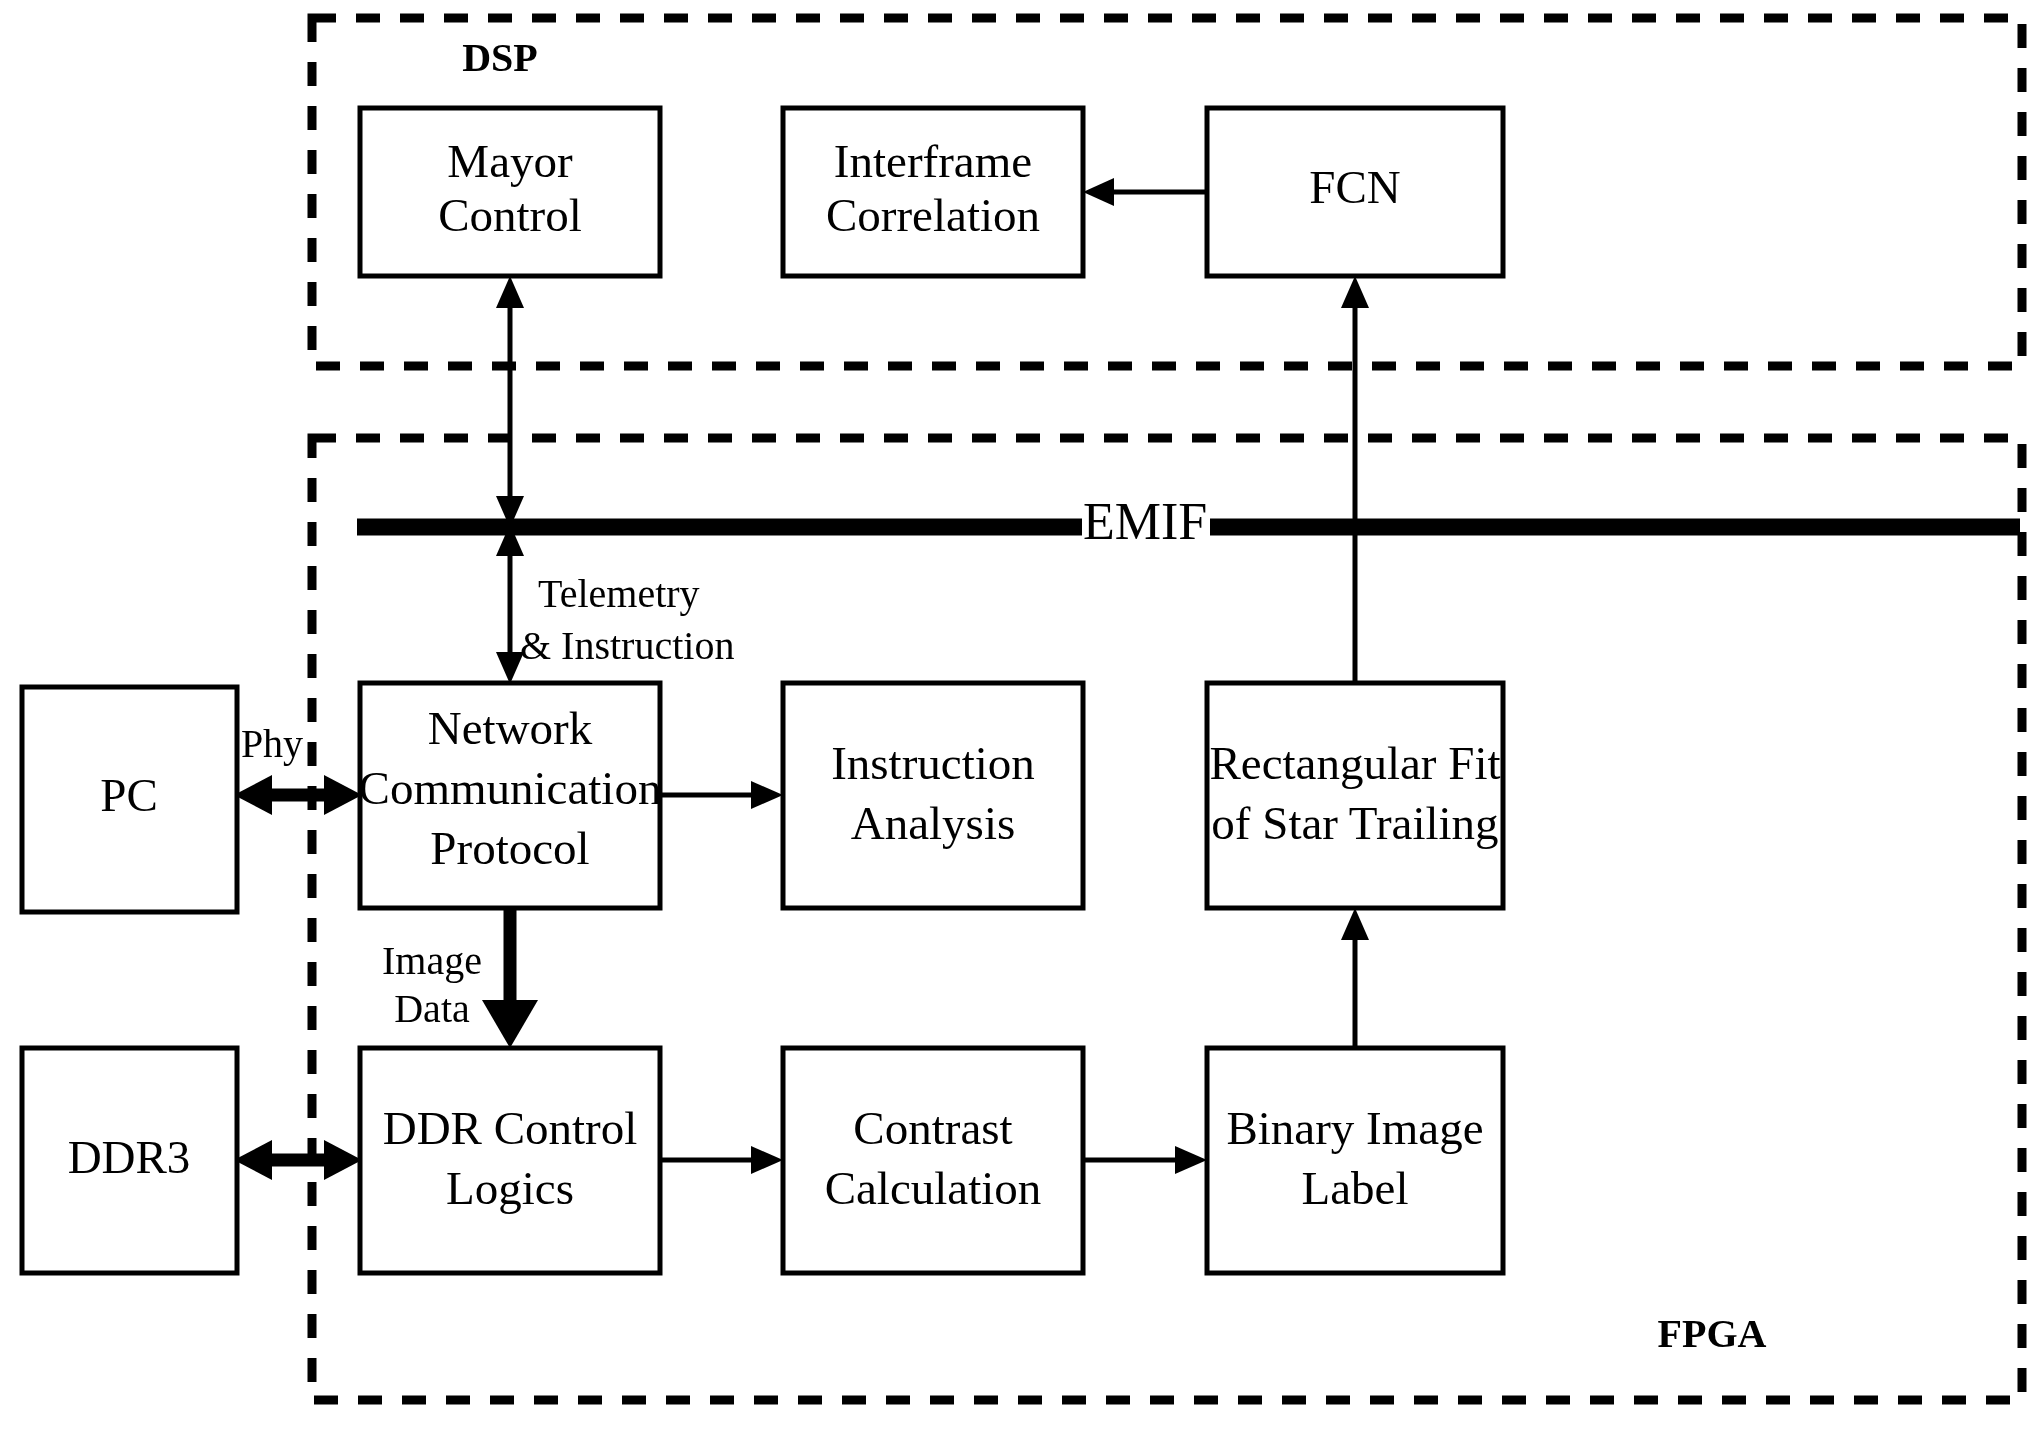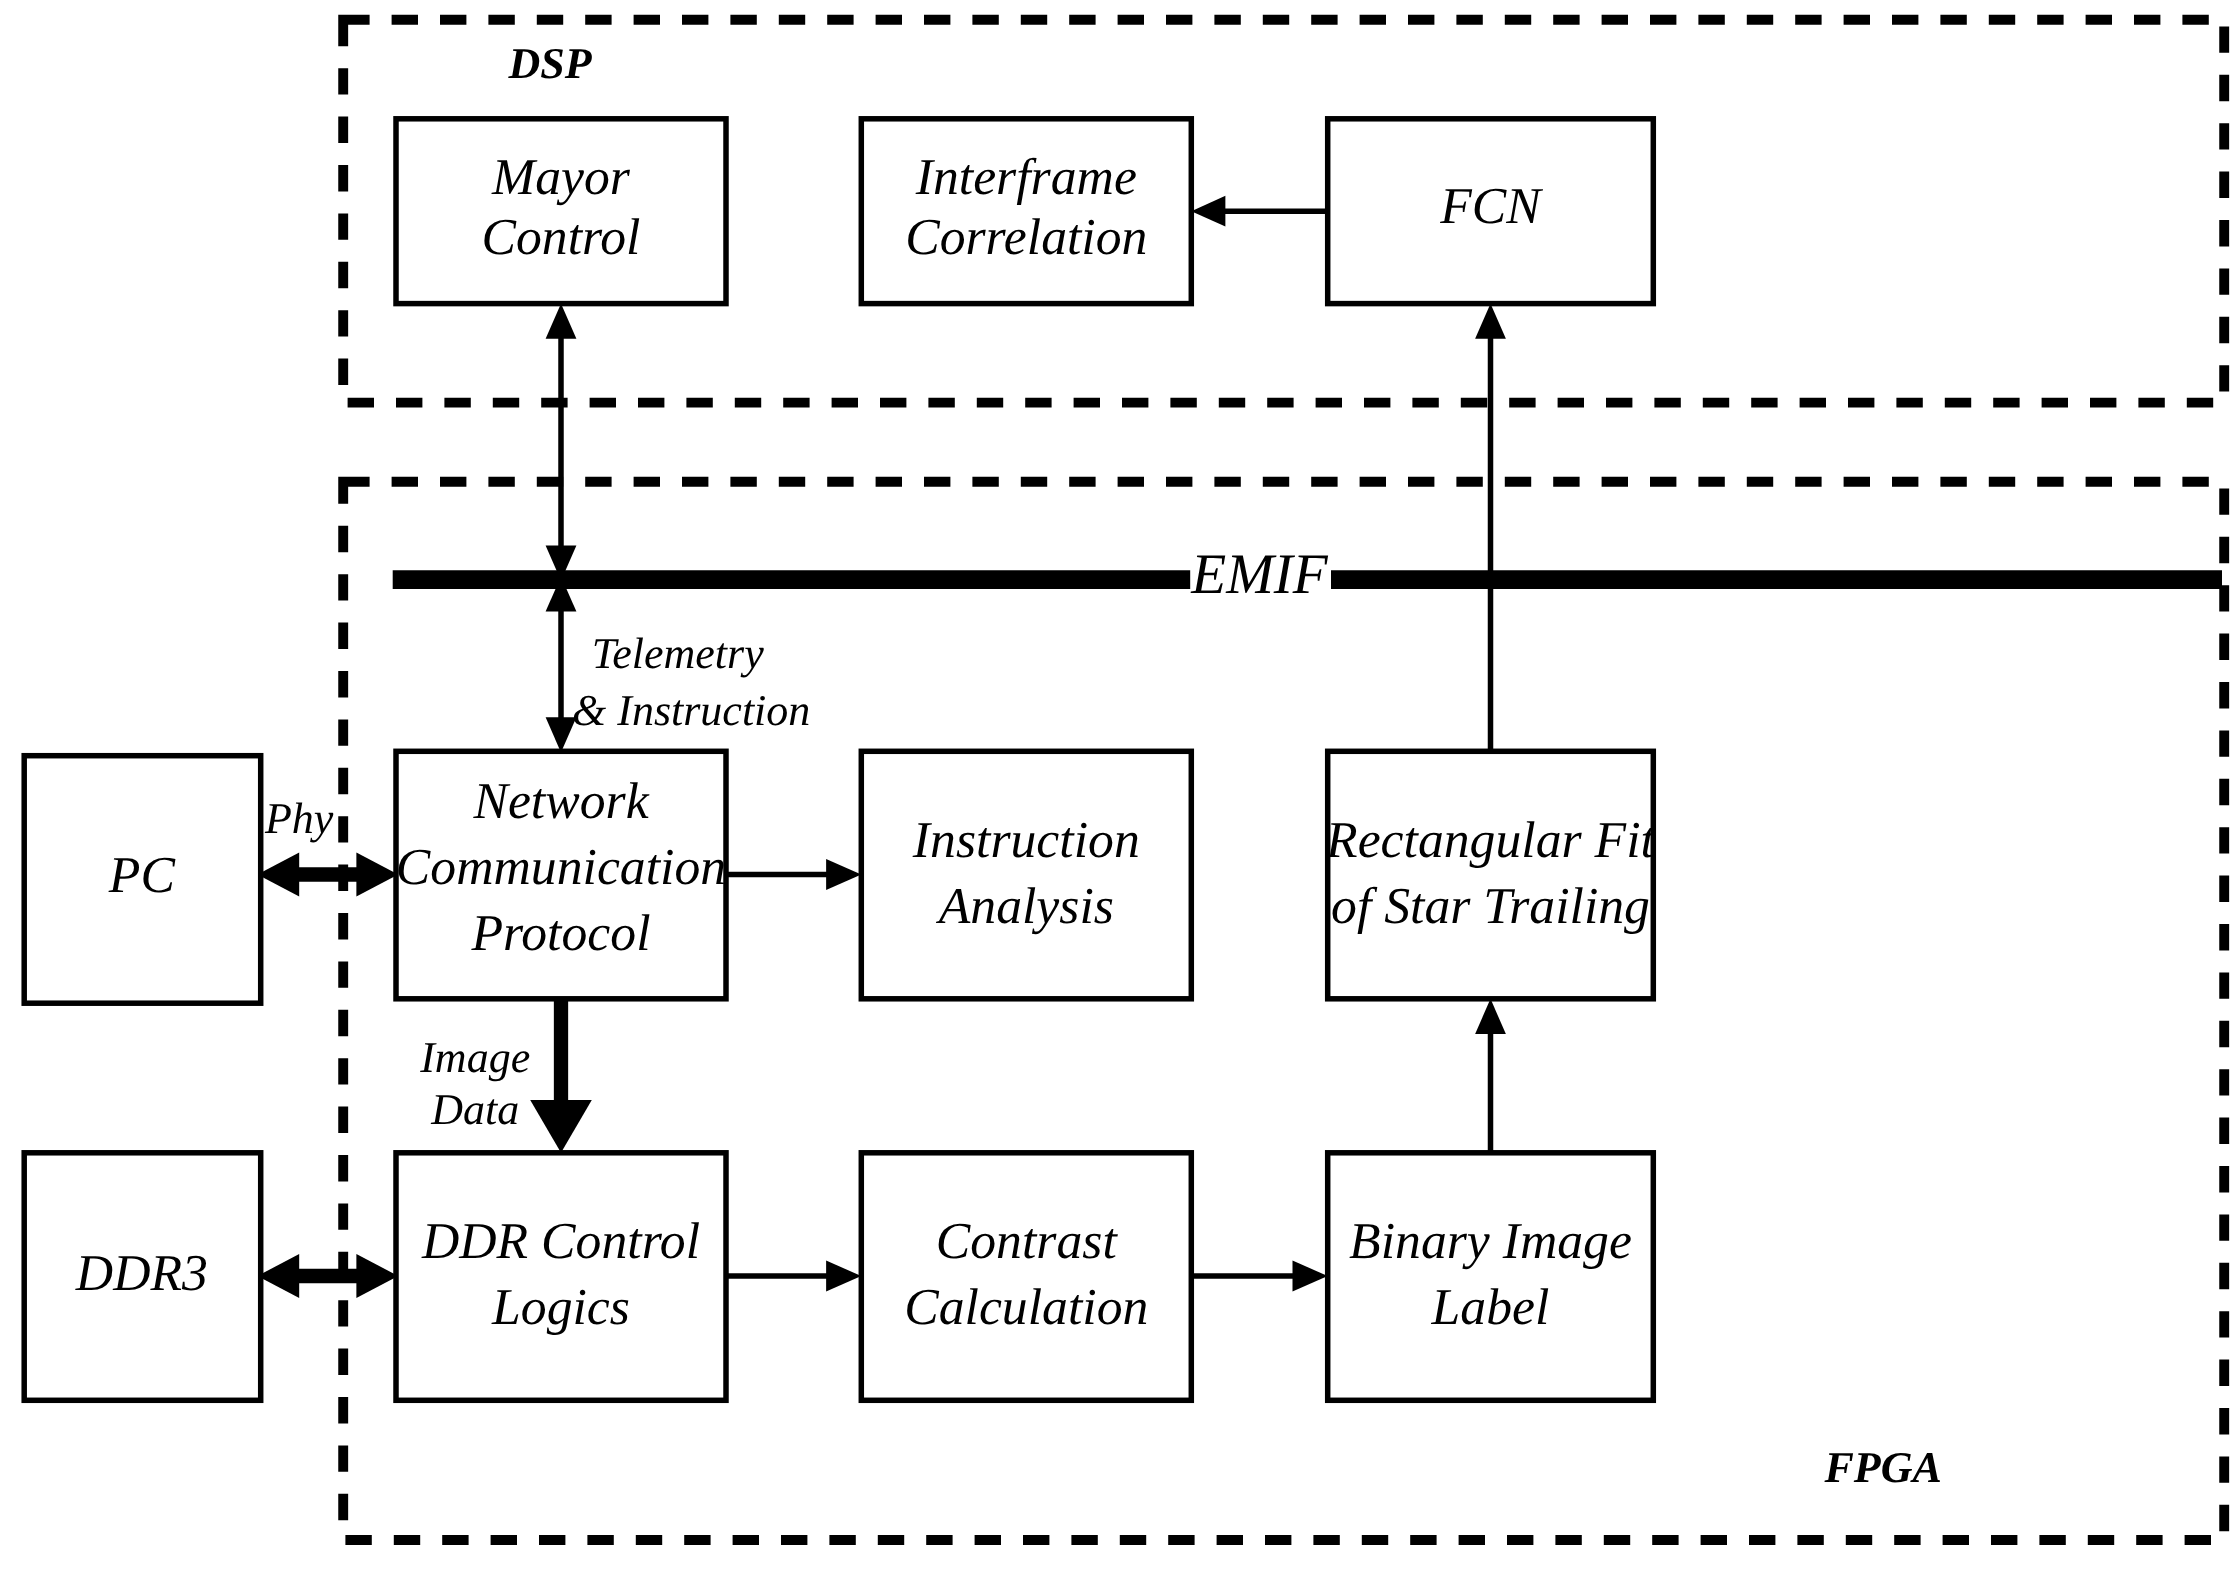--- a/index.html
+++ b/index.html
@@ -10,21 +10,20 @@
   body {
     width: 2035px;
     height: 1430px;
     font-family: "Liberation Serif", "DejaVu Serif", serif;
     overflow: hidden;
   }
   #diagram-root {
     position: relative;
     width: 2035px;
     height: 1108px;
-    font-style: italic;
   }
   svg#diagram {
     display: block;
     width: 2035px;
     height: 1430px;
   }
   .region-border {
     fill: none;
     stroke: #000000;
     stroke-width: 9;

